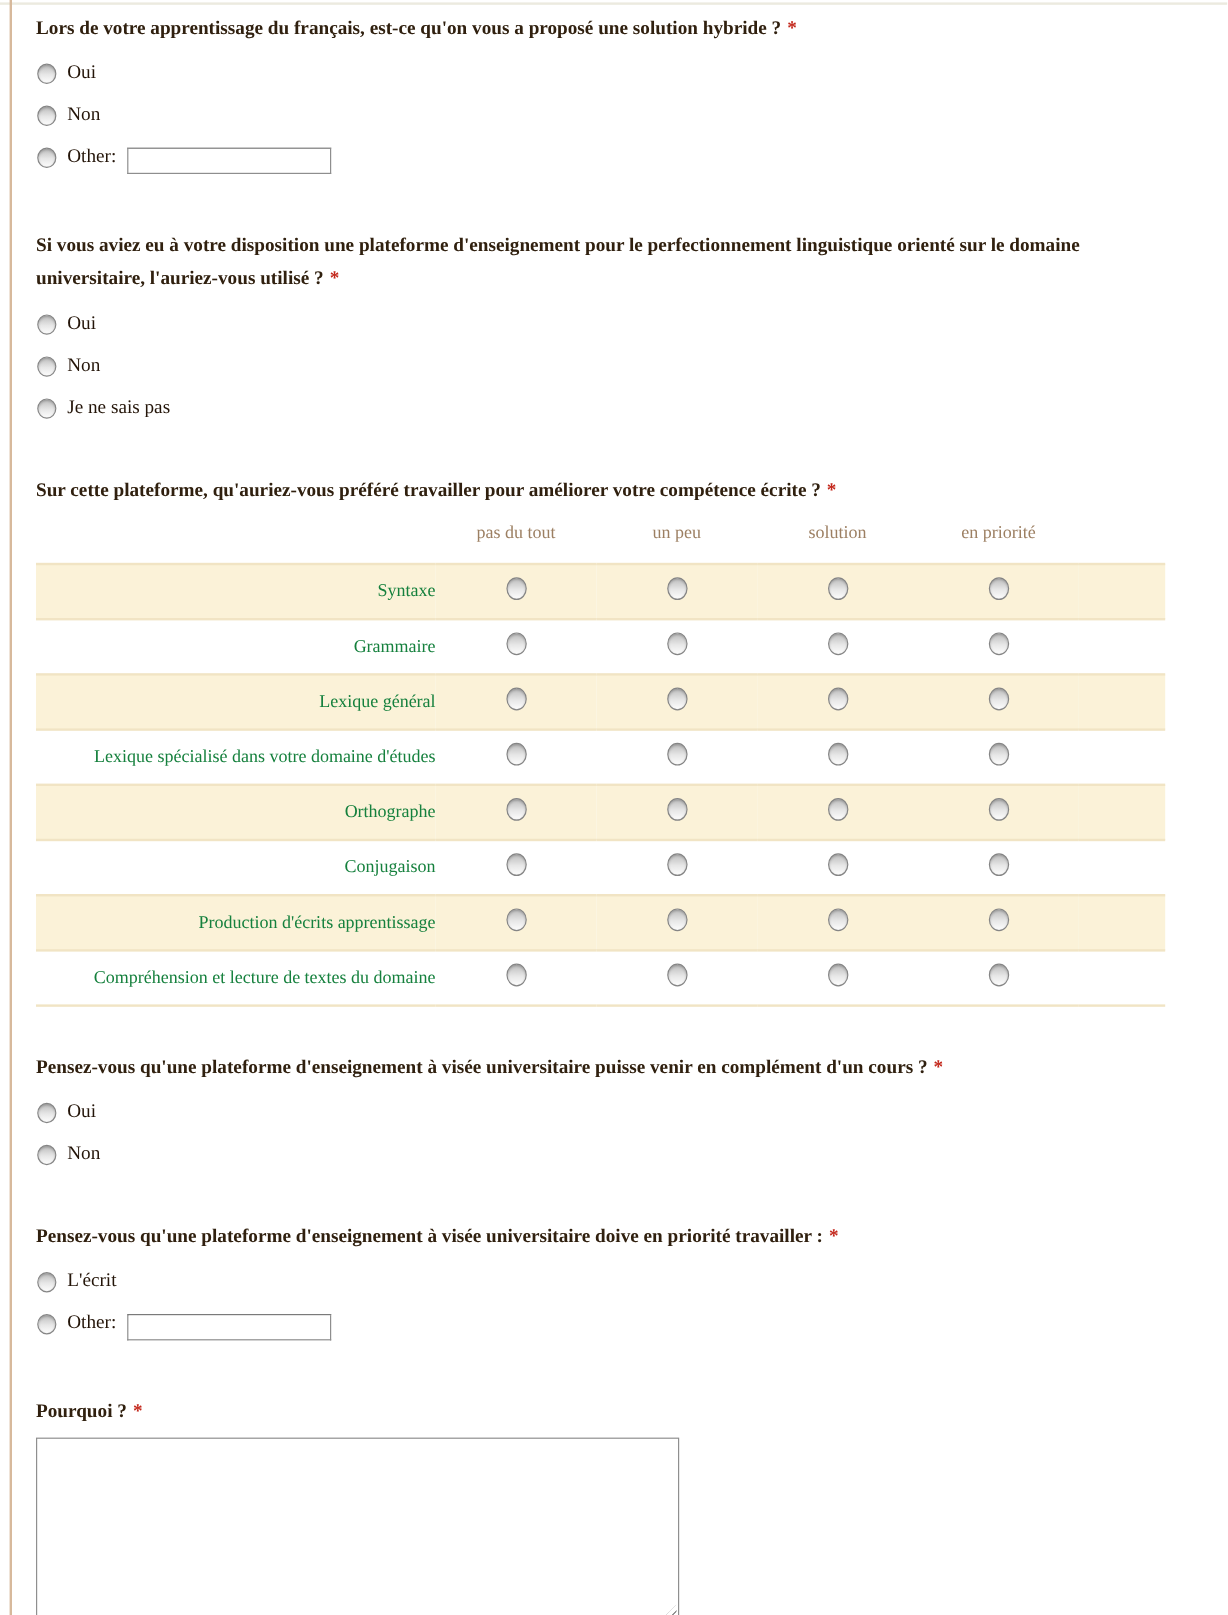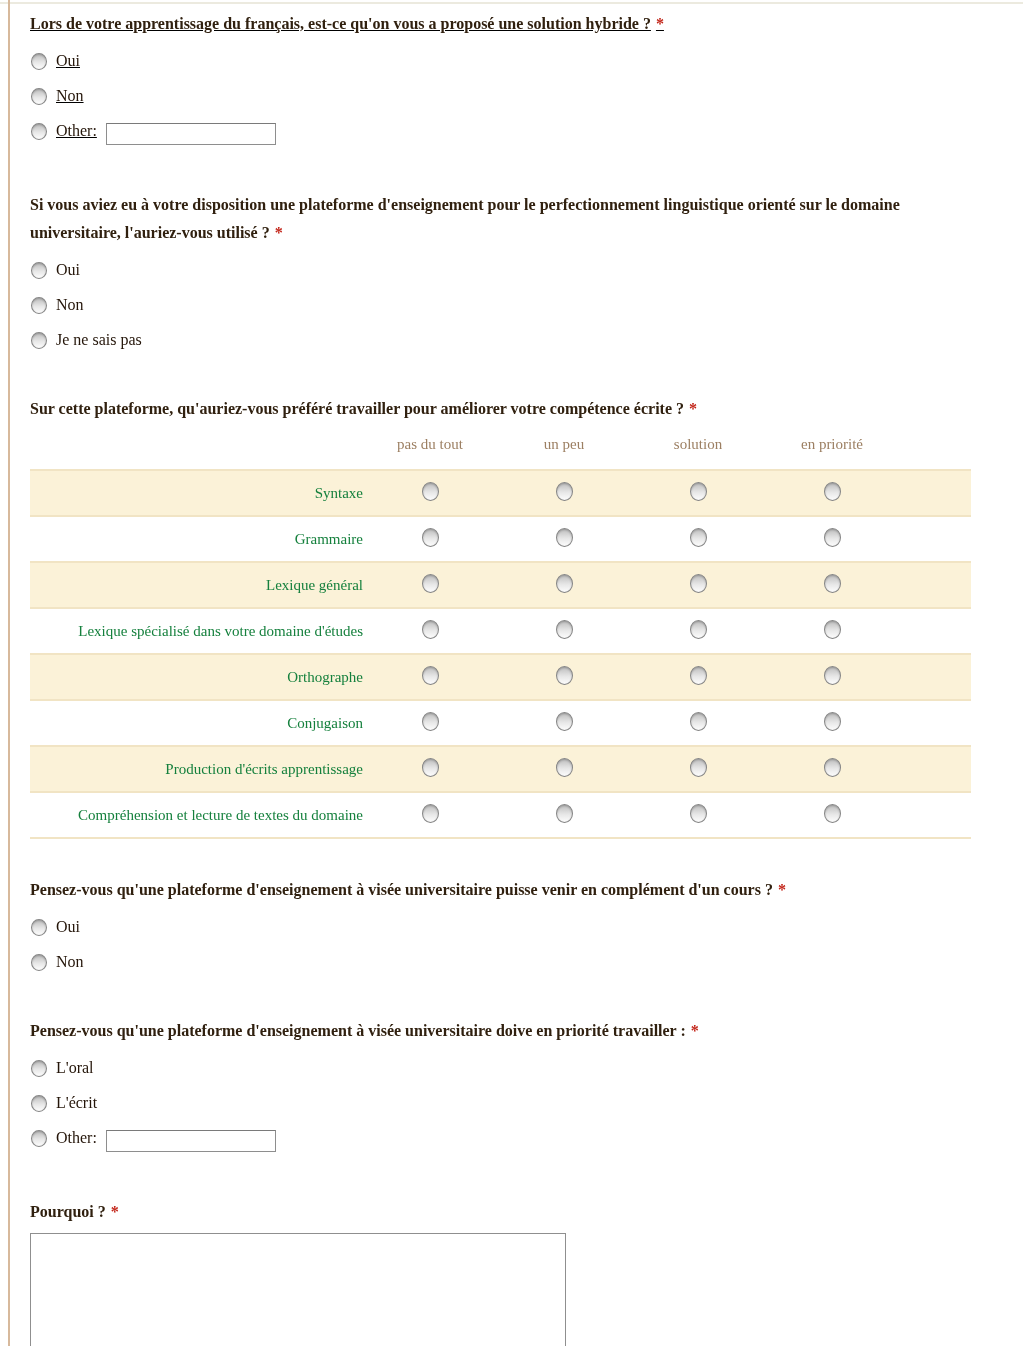--- a/index.html
+++ b/index.html
@@ -26,21 +26,21 @@
     top: 0; left: 8px;
     width: 2px; height: 100%;
     background: #d7b99c;
   }
   .content {
     position: relative;
     padding: 10px 52px 0 30px;
   }
   
   .question { margin-top: 37px; }
-  .question.first { margin-top: 0; text-decoration: underline; }
+  .question.first { margin-top: 0; }
   .q-title {
     font-size: 16px;
     font-weight: bold;
     line-height: 28px;
     color: #30200f;
     max-width: 945px;
   }
   .req {
     color: #c3261a;
     font-weight: bold;
@@ -295,24 +295,20 @@
           <span class="opt-label">Non</span>
         </div>
       </div>
     </section>
 
     <section class="question">
       <h2 class="q-title"><span>Pensez-vous qu'une plateforme d'enseignement à visée universitaire doive en priorité travailler :</span><span class="req">*</span></h2>
       <div class="opts">
         <div class="opt">
           <span class="radio"></span>
-          <span class="opt-label">L'oral</span>
-        </div>
-        <div class="opt">
-          <span class="radio"></span>
           <span class="opt-label">L'écrit</span>
         </div>
         <div class="opt">
           <span class="radio"></span>
           <span class="opt-label">Other:</span>
           <input class="text-input" type="text" value="" style="">
         </div>
       </div>
     </section>
 

